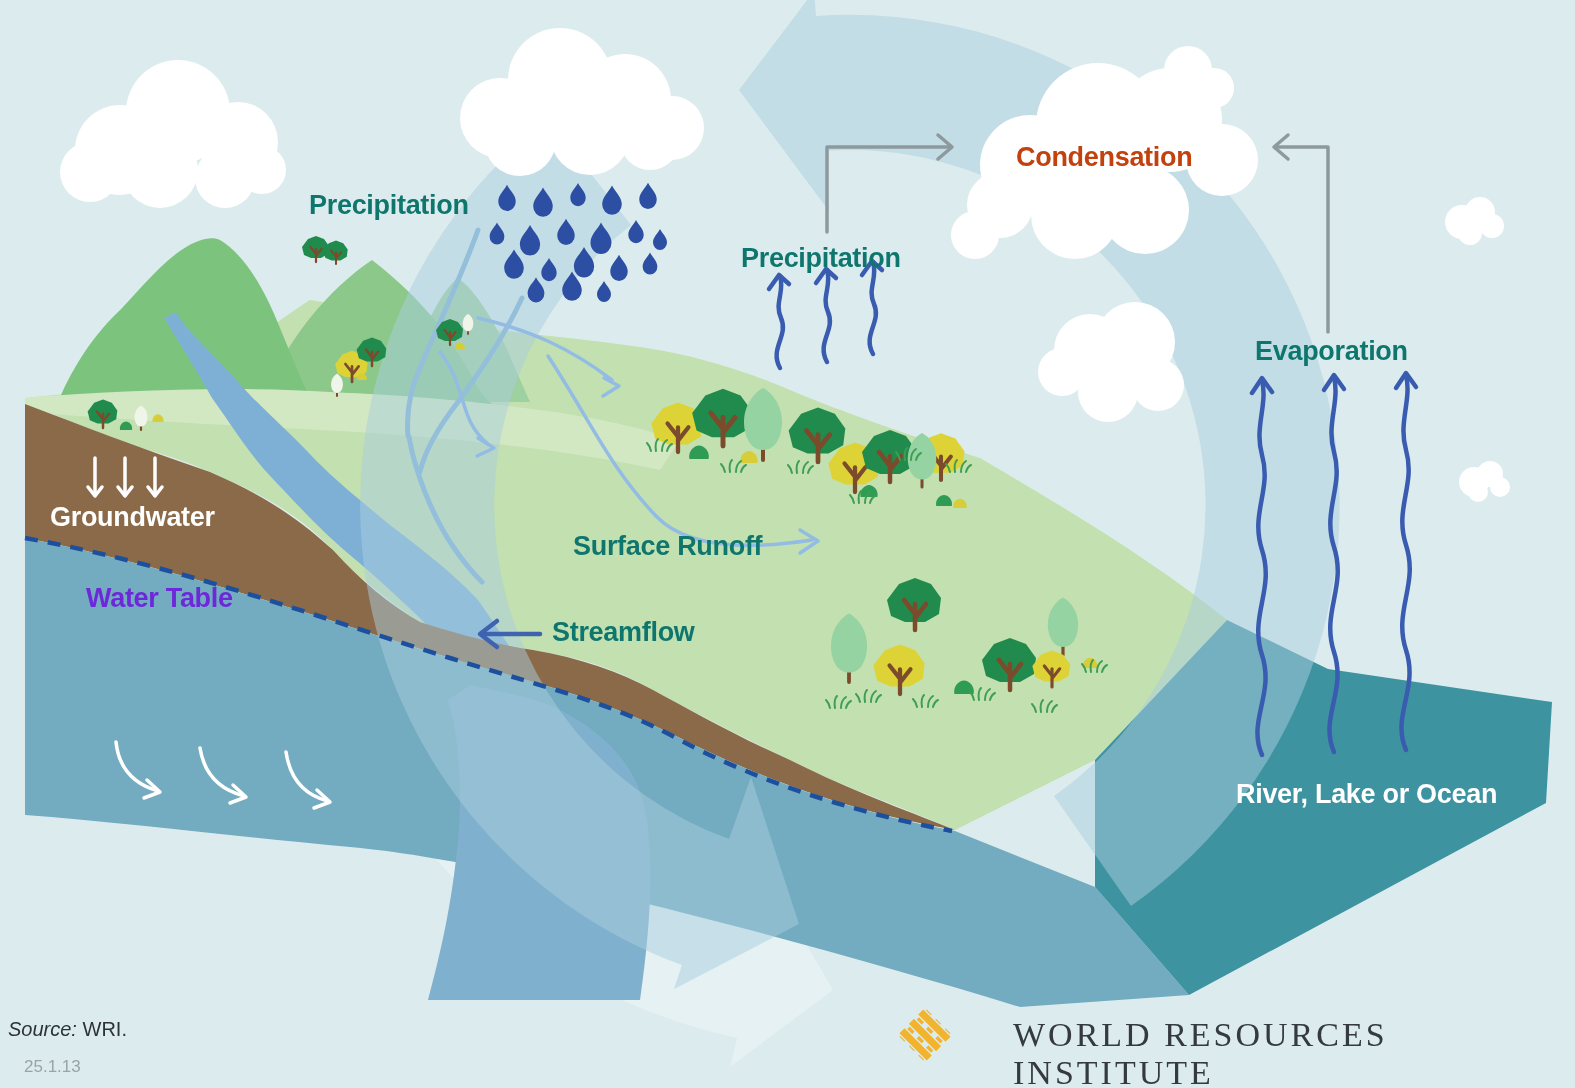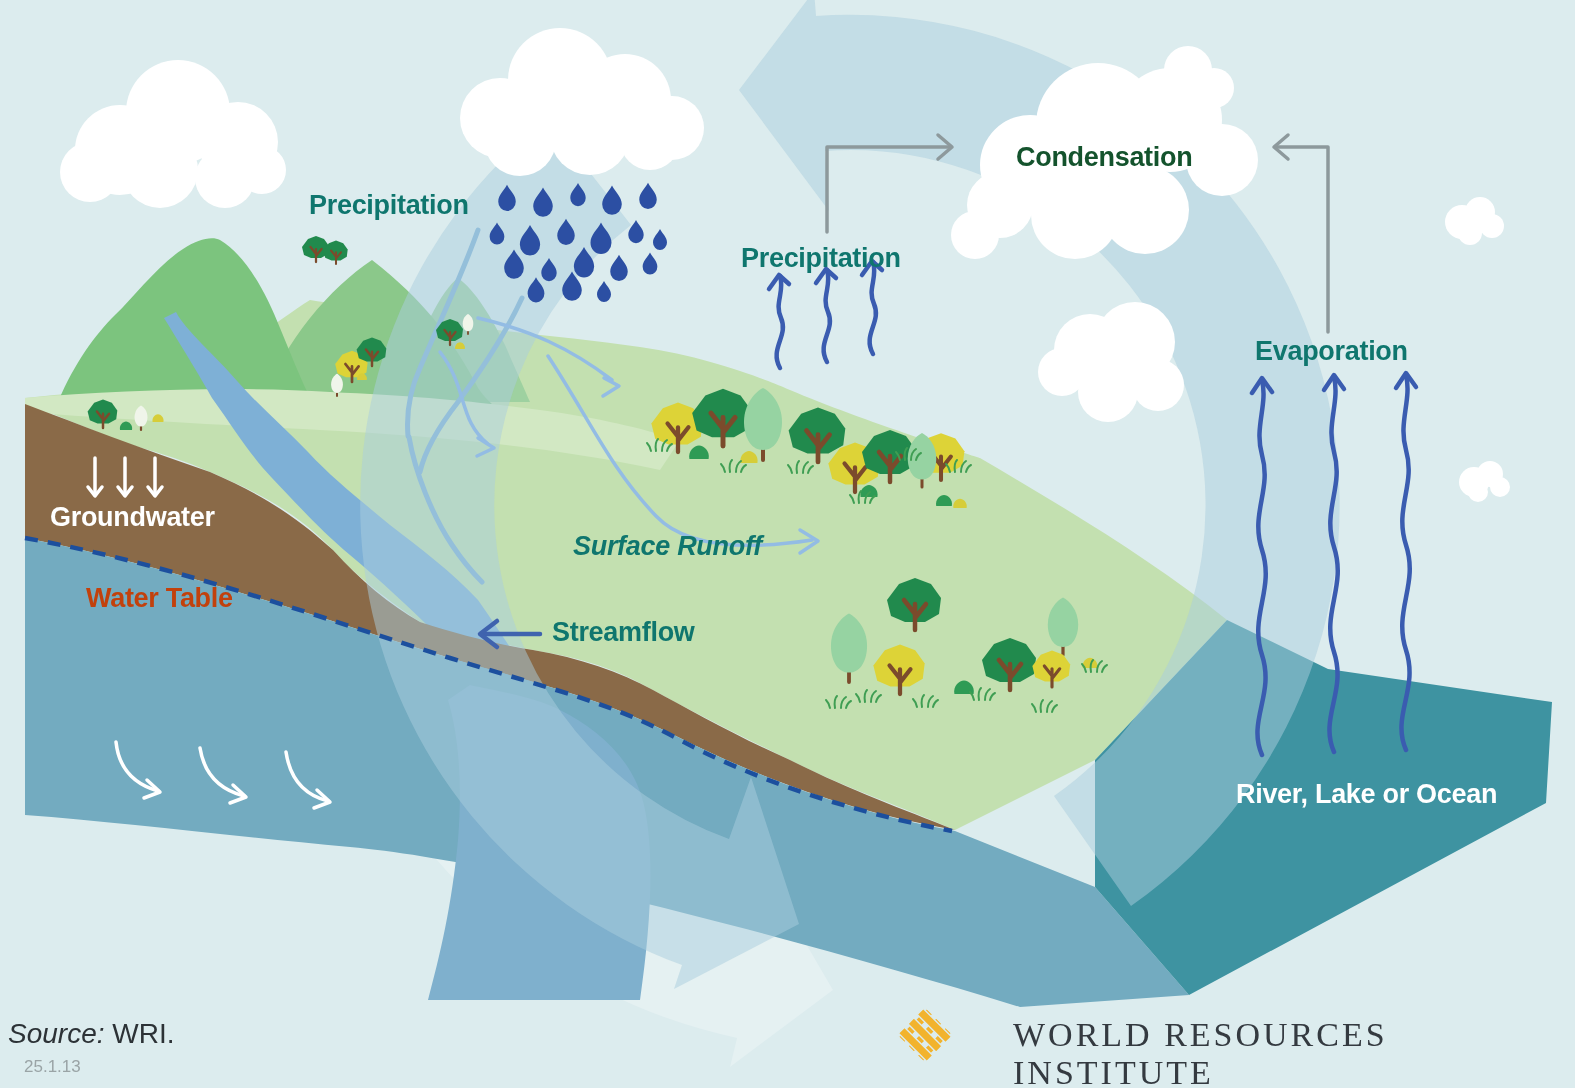--- a/index.html
+++ b/index.html
@@ -1,23 +1,23 @@
 <!DOCTYPE html>
 <html><head>
 <meta charset="utf-8">
 <style>
   html,body{margin:0;padding:0;}
   #stage{position:relative;width:1575px;height:1088px;overflow:hidden;background:#dcecee;font-family:"Liberation Sans",sans-serif;}
   #stage svg{position:absolute;left:0;top:0;}
   .lbl{position:absolute;font-weight:bold;font-size:27px;letter-spacing:-0.3px;white-space:nowrap;}
   .blue{color:#0f766e;}
   .white{color:#ffffff;}
-  .gray{color:#14532d;text-align:center;}
-  .navy{color:#c2410c;}
-  #src{position:absolute;left:8px;top:1018px;font-size:28px;color:#2c3236;}
+  .gray{color:#c2410c;text-align:center;}
+  .navy{color:#6d28d9;}
+  #src{position:absolute;left:8px;top:1018px;font-size:20px;color:#2c3236;}
   #src .it{font-style:italic;}
   #ver{position:absolute;left:8px;top:1057px;font-size:17px;color:#9aa4a6;margin-left:16px;}
   #logotext{position:absolute;left:975px;top:1016px;font-family:"Liberation Serif",serif;font-size:34px;letter-spacing:3px;color:#343a40;margin-left:38px;}
 </style>
 </head>
 <body>
 
 <div id="stage">
 <svg width="1575" height="1088" viewBox="0 0 1575 1088">
 
@@ -362,20 +362,20 @@
     <rect x="-20" y="9" width="40" height="8.5" rx="1"></rect>
   </g>
 </svg>
 
   <div class="lbl blue" style="left:309px;top:190px;">Precipitation</div>
   <div class="lbl gray" style="left:1016px;top:142px;">Condensation</div>
   <div class="lbl blue" style="left:741px;top:243px;">Precipitation</div>
   <div class="lbl blue" style="left:1255px;top:336px;">Evaporation</div>
   <div class="lbl white" style="left:50px;top:502px;">Groundwater</div>
   <div class="lbl navy" style="left:86px;top:583px;">Water Table</div>
-  <div class="lbl blue" style="left:573px;top:531px;font-style:italic;">Surface Runoff</div>
+  <div class="lbl blue" style="left:573px;top:531px;">Surface Runoff</div>
   <div class="lbl blue" style="left:552px;top:617px;">Streamflow</div>
   <div class="lbl white" style="left:1200px;top:779px;margin-left:36px;">River, Lake or Ocean</div>
 
   <div id="src"><span class="it">Source:</span> <span>WRI.</span></div>
   <div id="ver">25.1.13</div>
   <div id="logotext">WORLD RESOURCES INSTITUTE</div>
 </div>
 
 </body></html>

